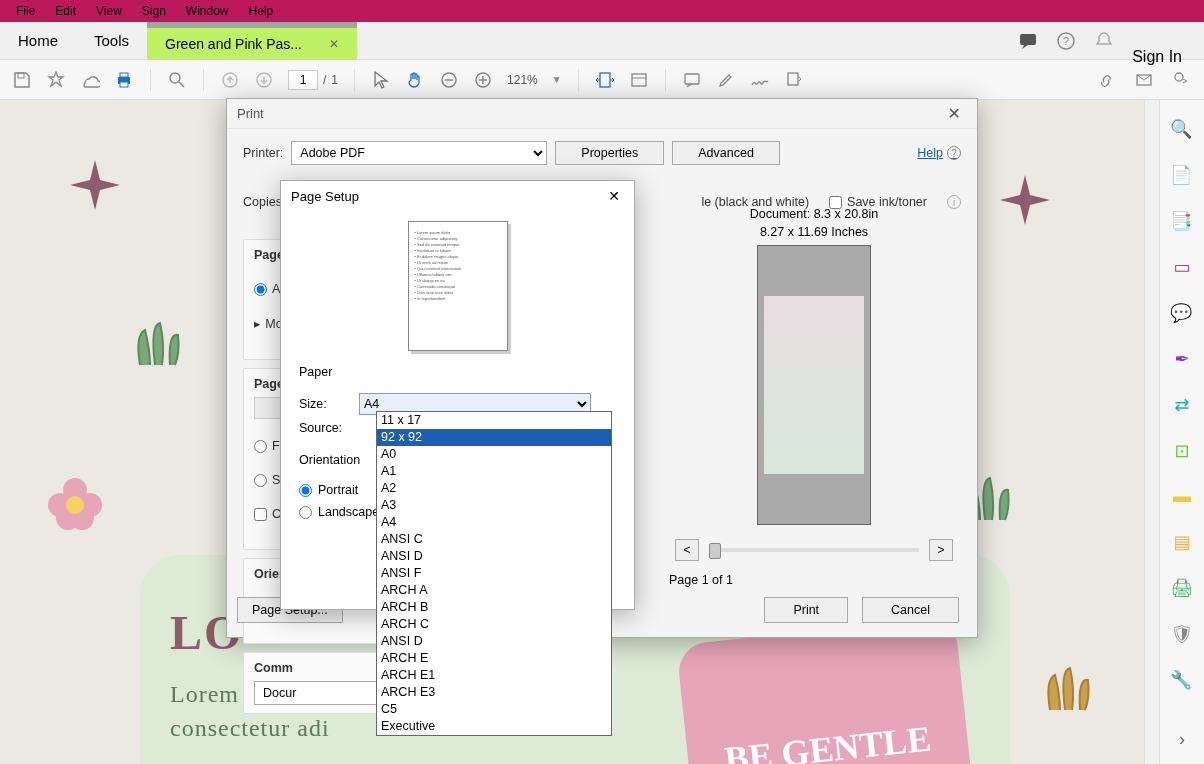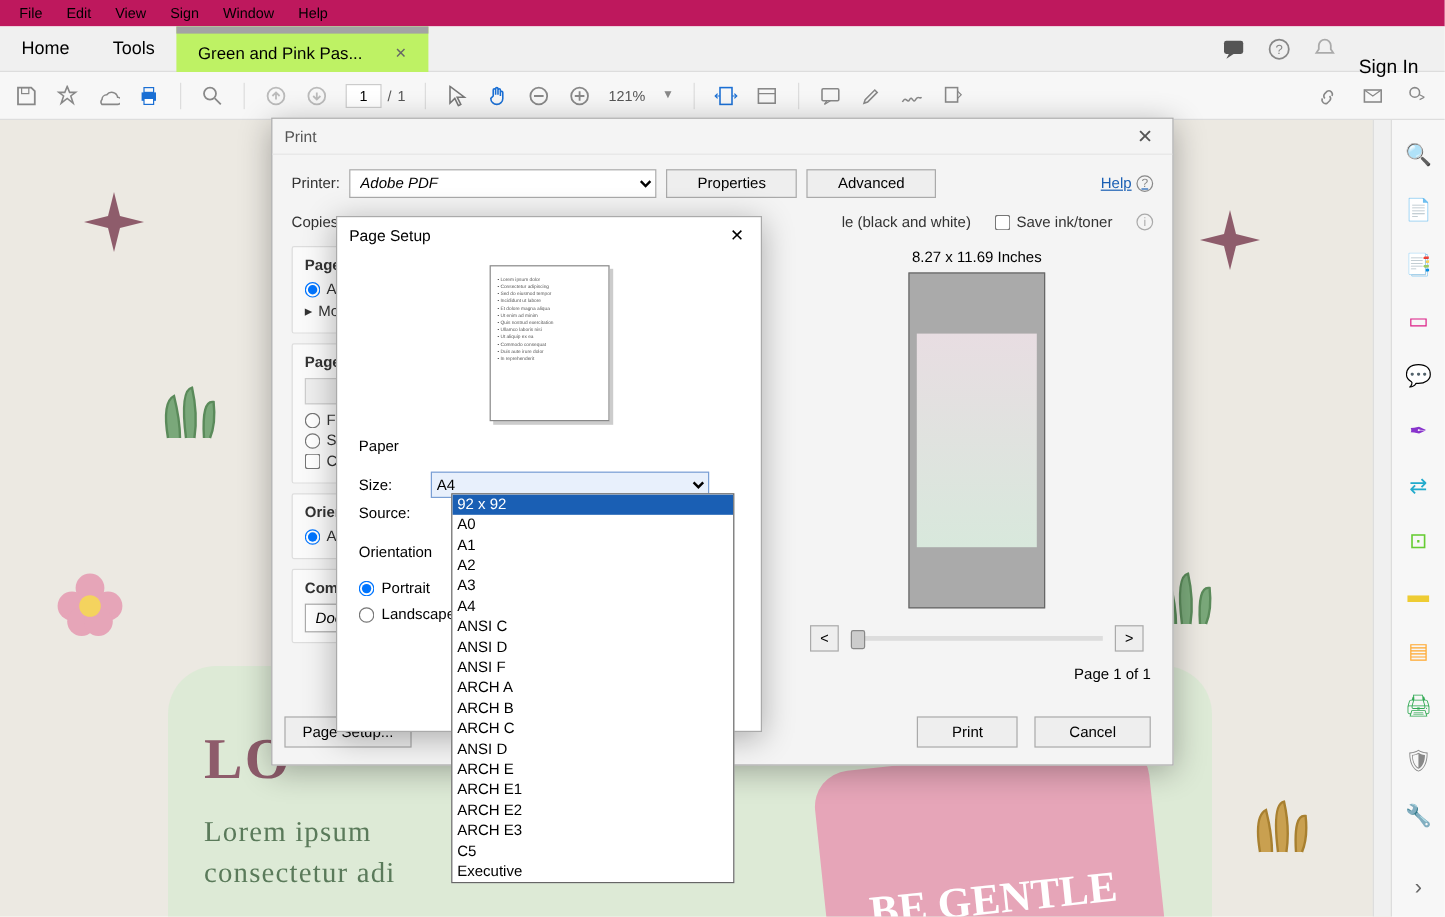--- a/index.html
+++ b/index.html
@@ -42,36 +42,36 @@
 .side-panel { position: absolute; top: 100px; right: 0; width: 45px; bottom: 0; background: #f7f7f7; border-left: 1px solid #ddd; display: flex; flex-direction: column; align-items: center; padding-top: 18px; gap: 24px; }
 .side-panel .si { color: #666; font-size: 18px; cursor: pointer;}
 
 
 .dialog { position: absolute; background: #fff; border: 1px solid #aaa; box-shadow: 0 5px 25px rgba(0,0,0,0.3); }
 .print-dlg { left: 226px; top: 98px; width: 752px; height: 540px; background: #f4f4f4;}
 .print-dlg .titlebar { height: 30px; display: flex; align-items: center; padding: 0 10px; font-size: 13px; color: #555; border-bottom: 1px solid #e5e5e5;}
 .print-dlg .titlebar .x { margin-left: auto; font-size: 16px; color: #555; cursor:pointer; padding: 0 6px;}
 .print-dlg .body { padding: 12px 16px; font-size: 12.5px; color: #333; }
 .print-dlg .row { display: flex; align-items: center; gap: 8px; margin-bottom: 10px; }
-.print-dlg select { height: 24px; border: 1px solid #aaa; background: #fff; font-size: 12.5px; padding: 0 4px; font-style: italic;}
+.print-dlg select { height: 24px; border: 1px solid #aaa; background: #fff; font-size: 12.5px; padding: 0 4px;}
 .print-dlg .btn { background: #eee; border: 1px solid #aaa; padding: 4px 25px; font-size: 12.5px; cursor: pointer; }
 .print-dlg .help { margin-left: auto; color: #1a5fb4; text-decoration: underline; font-size: 12.5px; cursor:pointer; display:flex; align-items:center; gap:4px;}
 .print-dlg .group { border: 1px solid #ddd; border-radius: 2px; padding: 8px 10px; margin-bottom: 8px; background: #fafafa;}
 .print-dlg .group-title { font-weight: bold; font-size: 12.5px; margin-bottom: 6px; }
-.print-dlg .radio-row, .print-dlg .check-row { display: flex; align-items: center; gap: 5px; font-size: 12.5px; margin: 3px 0;}
+.print-dlg .radio-row, .print-dlg .check-row { display: flex; align-items: center; gap: 5px; font-size: 12.5px; margin: 20px 0;}
 .print-dlg .preview { position: absolute; right: 18px; top: 108px; width: 290px; }
 .print-dlg .preview .doc-dims { text-align: center; font-size: 12.5px; margin-bottom: 4px;}
 .print-dlg .preview .page-dims { text-align: center; font-size: 12.5px; margin-bottom: 6px;}
 .print-dlg .preview .sheet { width: 114px; height: 280px; margin: 0 auto; background: #aaa; border: 1px solid #666; position: relative; }
 .print-dlg .preview .sheet .inner { position: absolute; left: 6px; right: 6px; top: 50px; bottom: 50px; background: linear-gradient(#e8dde2, #d8e8dc);}
 .print-dlg .preview .nav { display: flex; align-items: center; justify-content: space-between; margin-top: 14px; padding: 0 6px;}
 .print-dlg .preview .nav button { width: 24px; height: 22px; border: 1px solid #aaa; background: #eee; cursor:pointer; font-size:12px;}
 .print-dlg .preview .nav .slider { flex: 1; height: 4px; background: #ddd; margin: 0 10px; position: relative;}
 .print-dlg .preview .nav .slider::after { content:""; position:absolute; left:0; top:-5px; width:10px; height:14px; background:#ccc; border:1px solid #888; border-radius:2px;}
-.print-dlg .preview .page-of { text-align: right; margin-top: 12px; font-size: 12.5px;}
+.print-dlg .preview .page-of { text-align: left; margin-top: 12px; font-size: 12.5px;}
 .print-dlg .footer-btns { position: absolute; right: 18px; bottom: 14px; display: flex; gap: 14px;}
 .print-dlg .footer-btns .btn { padding: 5px 28px;}
 .print-dlg .left-footer { position: absolute; left: 10px; bottom: 14px;}
 .print-dlg .left-footer .btn { padding: 5px 14px;}
 .print-dlg .opt-row { display:flex; gap: 20px; align-items:center;}
 
 
 .page-setup-dlg { left: 280px; top: 180px; width: 355px; height: 430px; background: #fff; z-index: 20; }
 .page-setup-dlg .titlebar { height: 30px; display: flex; align-items: center; padding: 0 10px; font-size: 13px;}
 .page-setup-dlg .titlebar .x { margin-left: auto; font-size: 14px; cursor:pointer; padding:0 4px;}
@@ -376,20 +376,21 @@
           <span>Aut</span>
         </div>
     </div>
     <div class="group" style="width:210px">
       <div class="group-title">Comm</div>
       <select style="width:100%"><option>Docur</option></select>
     </div>
   </div>
 
   <div class="preview">
+    <div class="doc-dims">Document: 8.3 x 20.8in</div>
     <div class="page-dims">8.27 x 11.69 Inches</div>
     <div class="sheet">
         <div class="inner"></div>
       </div>
     <div class="nav">
       <button>&lt;</button>
       <div class="slider"></div>
       <button>&gt;</button>
     </div>
     <div class="page-of">Page 1 of 1</div>
@@ -433,32 +434,32 @@
         <label>
             <input type="radio" name="or" style=""> 
             <span>Landscape</span>
           </label>
       </div>
     </fieldset>
   </div>
 </div>
 
 <div class="size-list" id="size-list">
+    <div class="item">11 x 17</div>
     <div class="item hl">92 x 92</div>
     <div class="item">A0</div>
     <div class="item">A1</div>
     <div class="item">A2</div>
     <div class="item">A3</div>
     <div class="item">A4</div>
     <div class="item">ANSI C</div>
     <div class="item">ANSI D</div>
     <div class="item">ANSI F</div>
     <div class="item">ARCH A</div>
     <div class="item">ARCH B</div>
     <div class="item">ARCH C</div>
     <div class="item">ANSI D</div>
     <div class="item">ARCH E</div>
     <div class="item">ARCH E1</div>
-    <div class="item">ARCH E2</div>
     <div class="item">ARCH E3</div>
     <div class="item">C5</div>
     <div class="item">Executive</div>
   </div>
 
 </body></html>

